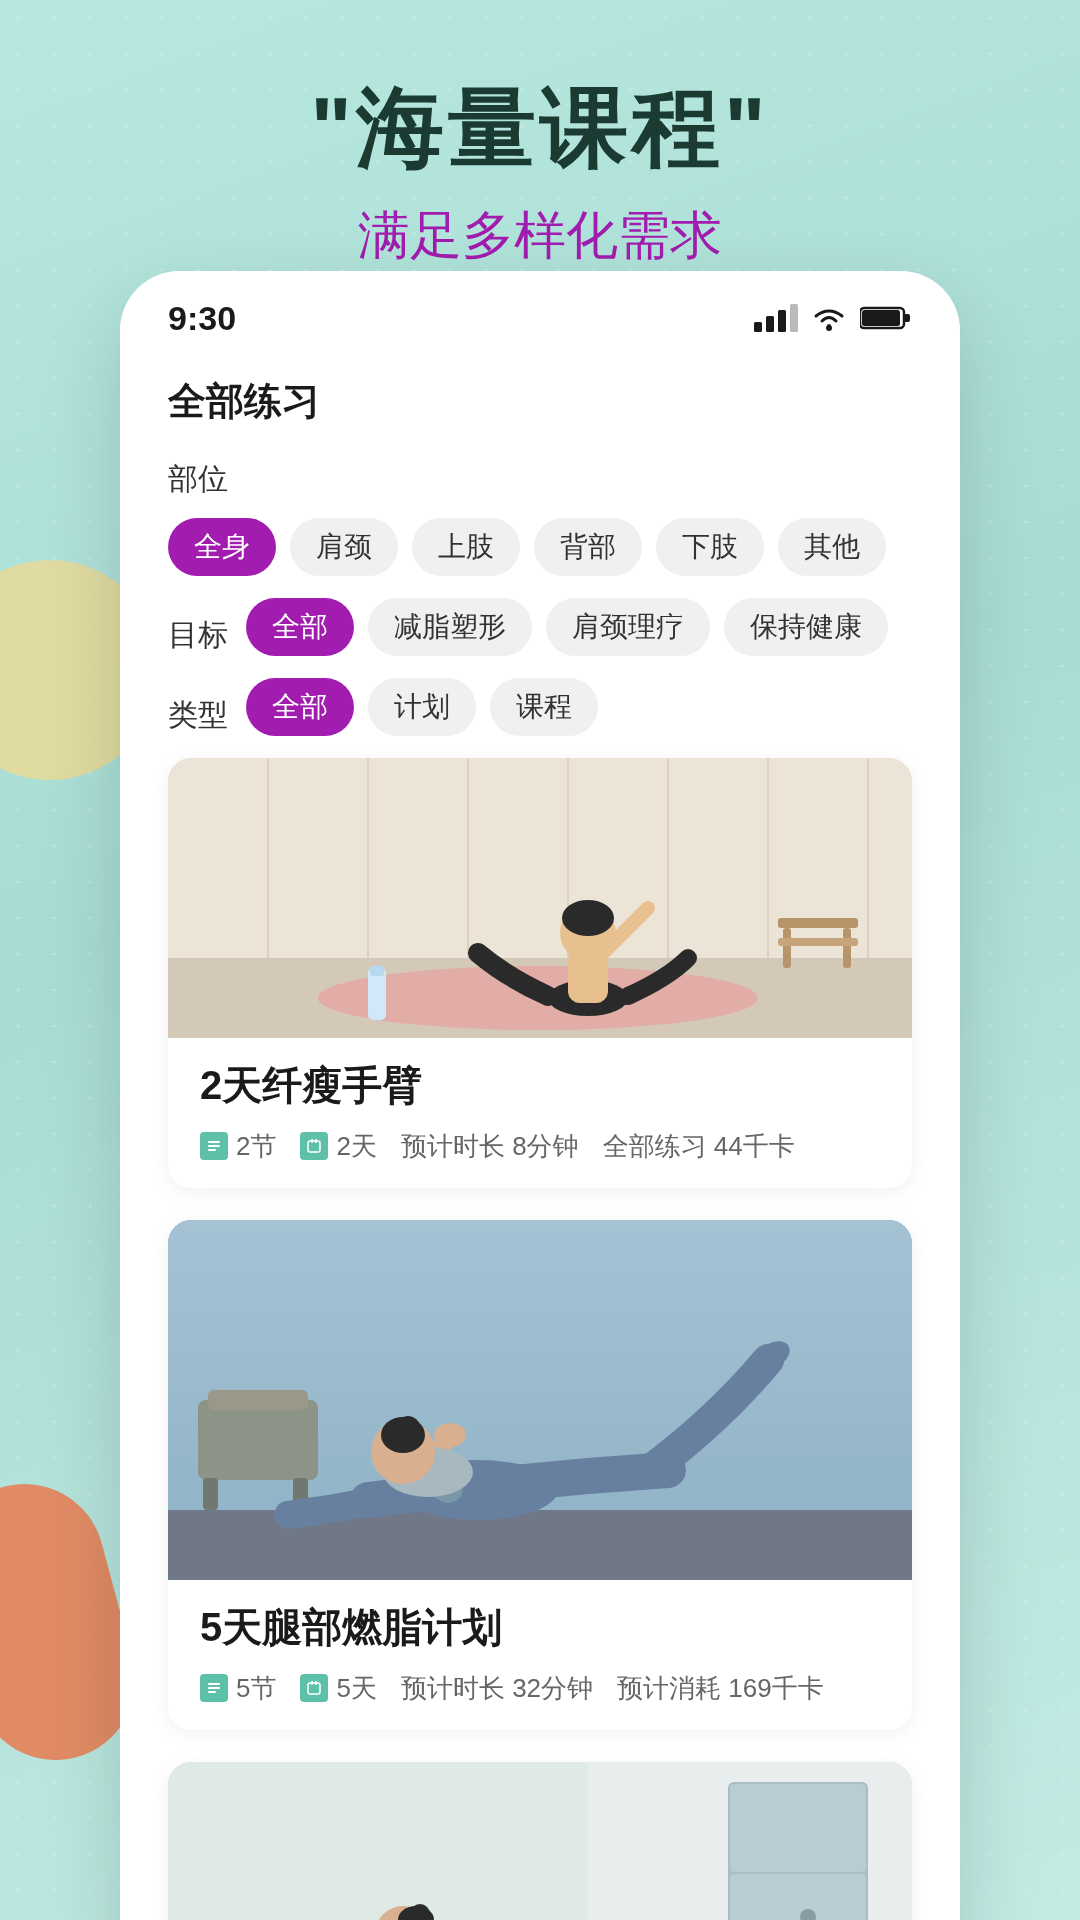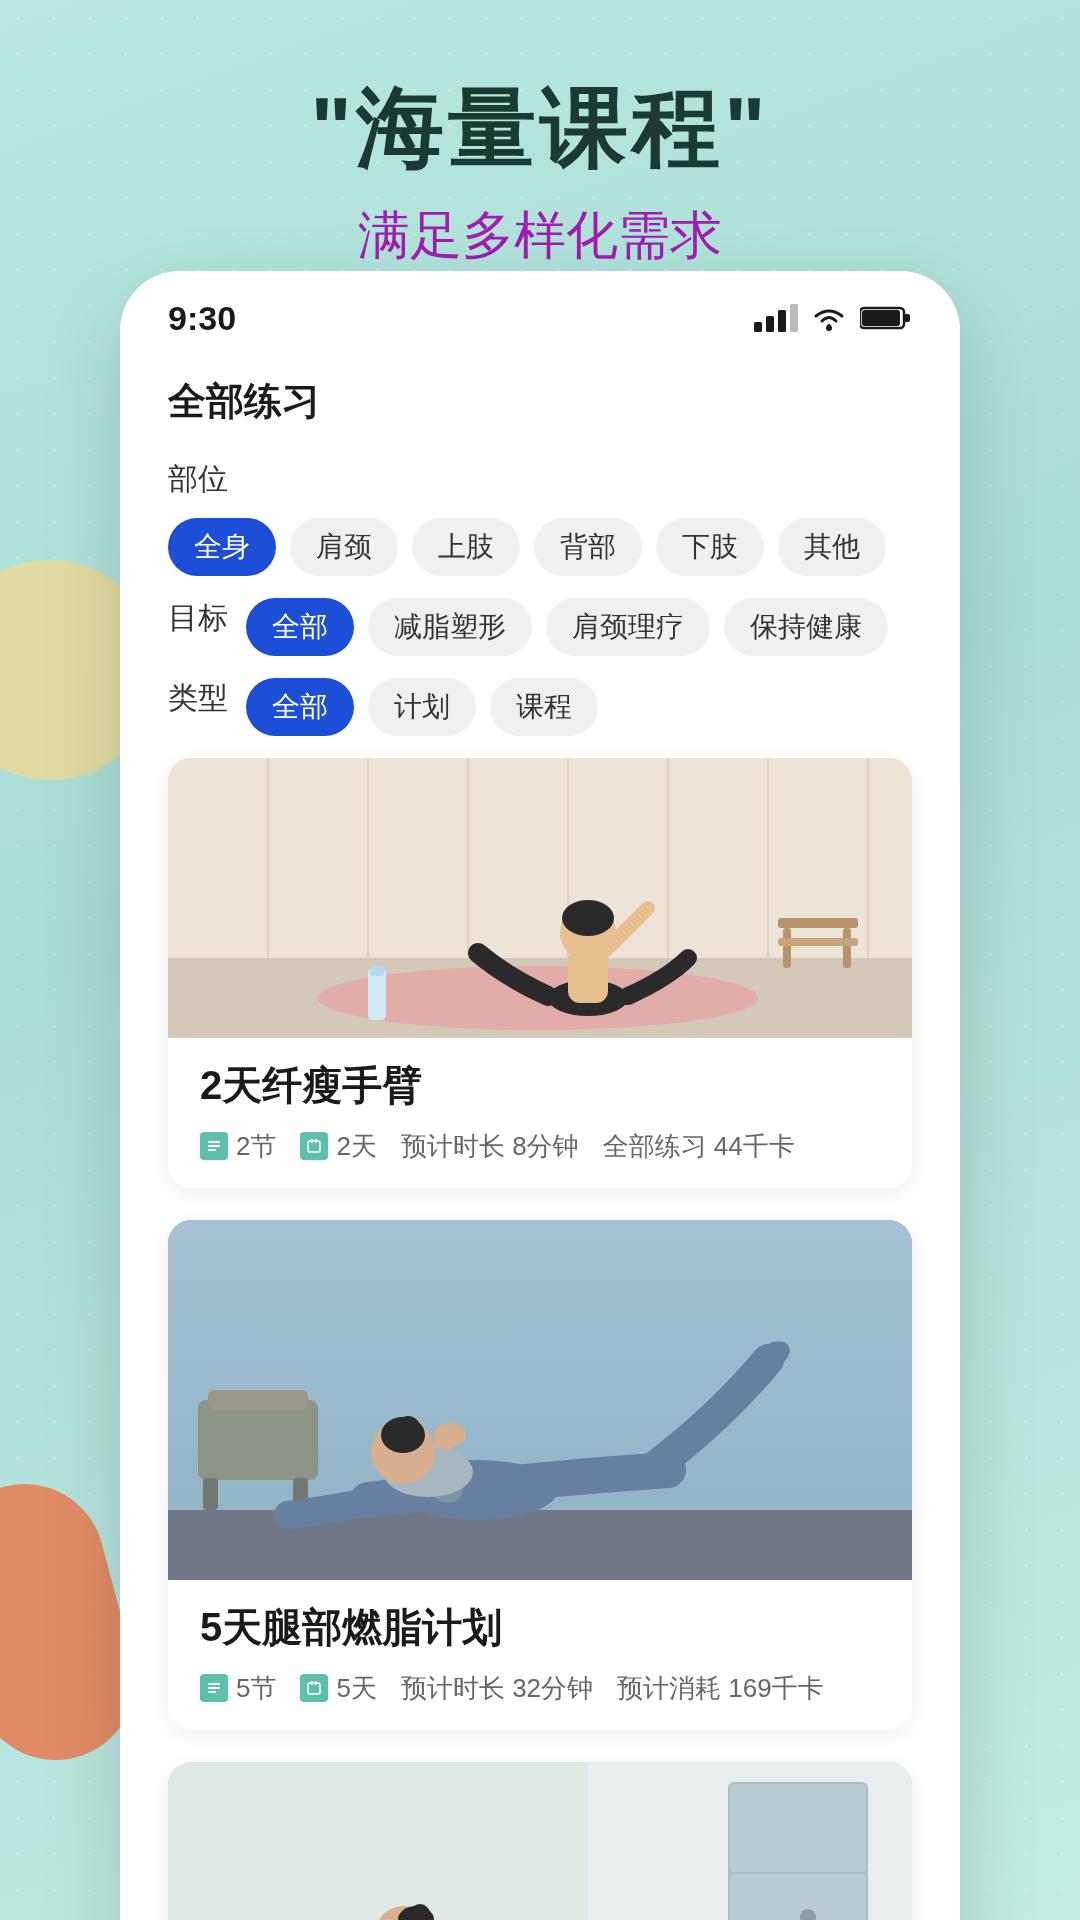--- a/index.html
+++ b/index.html
@@ -112,21 +112,21 @@
     .page-title {
       font-size: 38px;
       font-weight: 600;
       color: #1a1a1a;
       margin-bottom: 32px;
     }
 
     
     .filter-row {
       display: flex;
-      align-items: flex-start;
+      align-items: flex-end;
       gap: 18px;
       margin-bottom: 22px;
       flex-wrap: wrap;
     }
     .filter-label {
       font-size: 30px;
       color: #333;
       font-weight: 500;
       min-width: 60px;
     }
@@ -138,21 +138,21 @@
     .chip {
       padding: 10px 26px;
       border-radius: 50px;
       font-size: 28px;
       background: #f0f0f0;
       color: #333;
       border: none;
       cursor: pointer;
     }
     .chip.active {
-      background: #1d4ed8;
+      background: #a21caf;
       color: white;
     }
 
     
     .course-list {
       padding: 0 0 20px;
     }
 
     .course-card {
       background: white;

